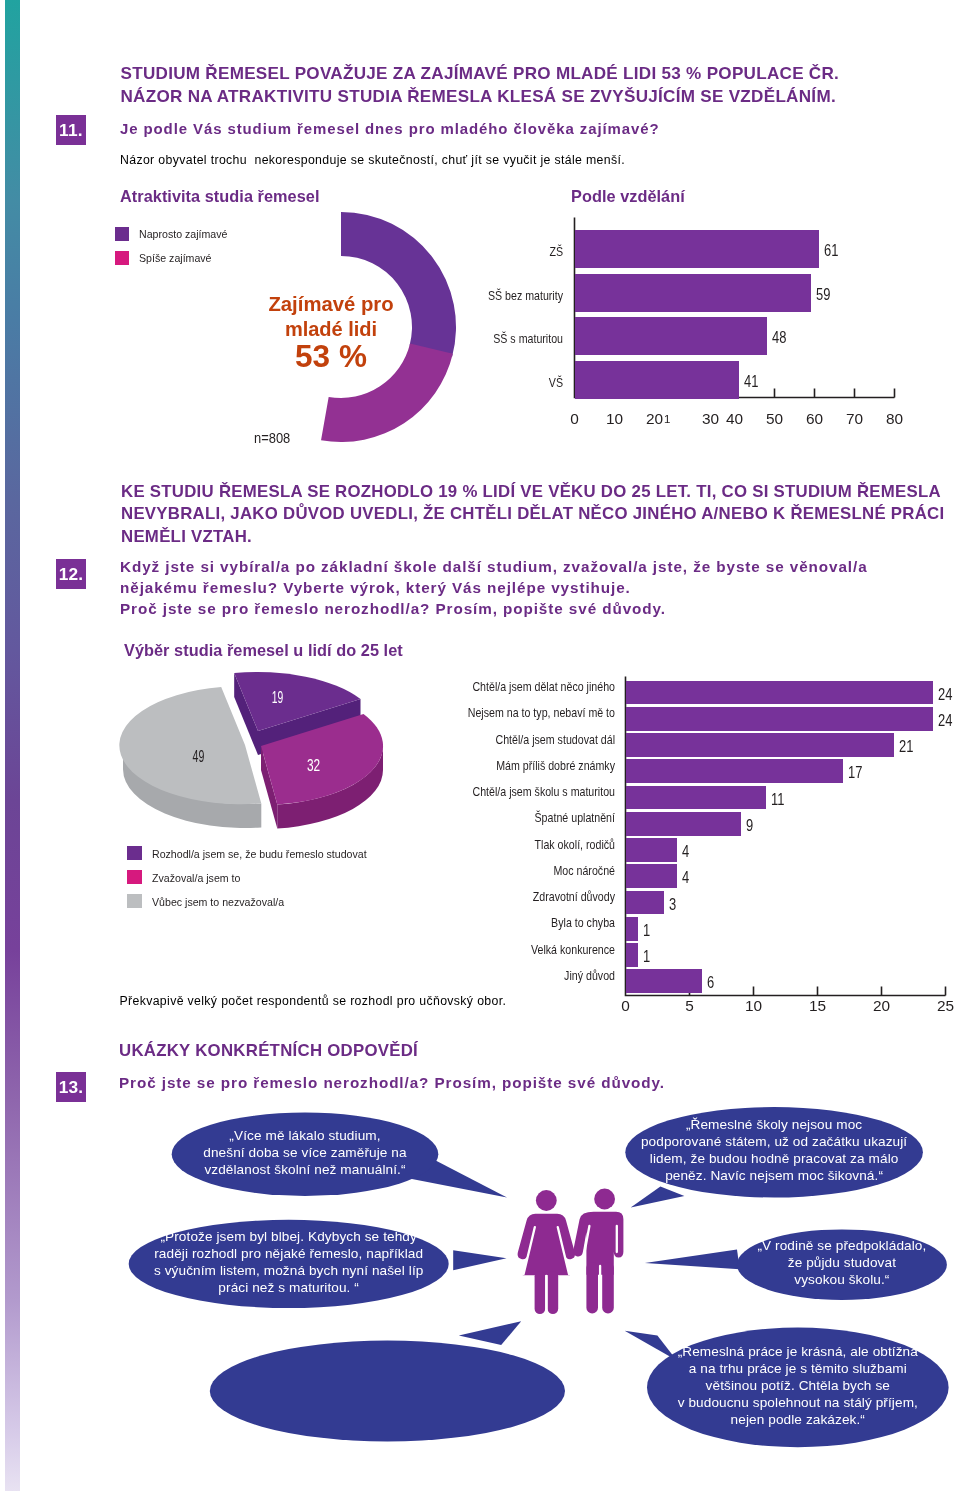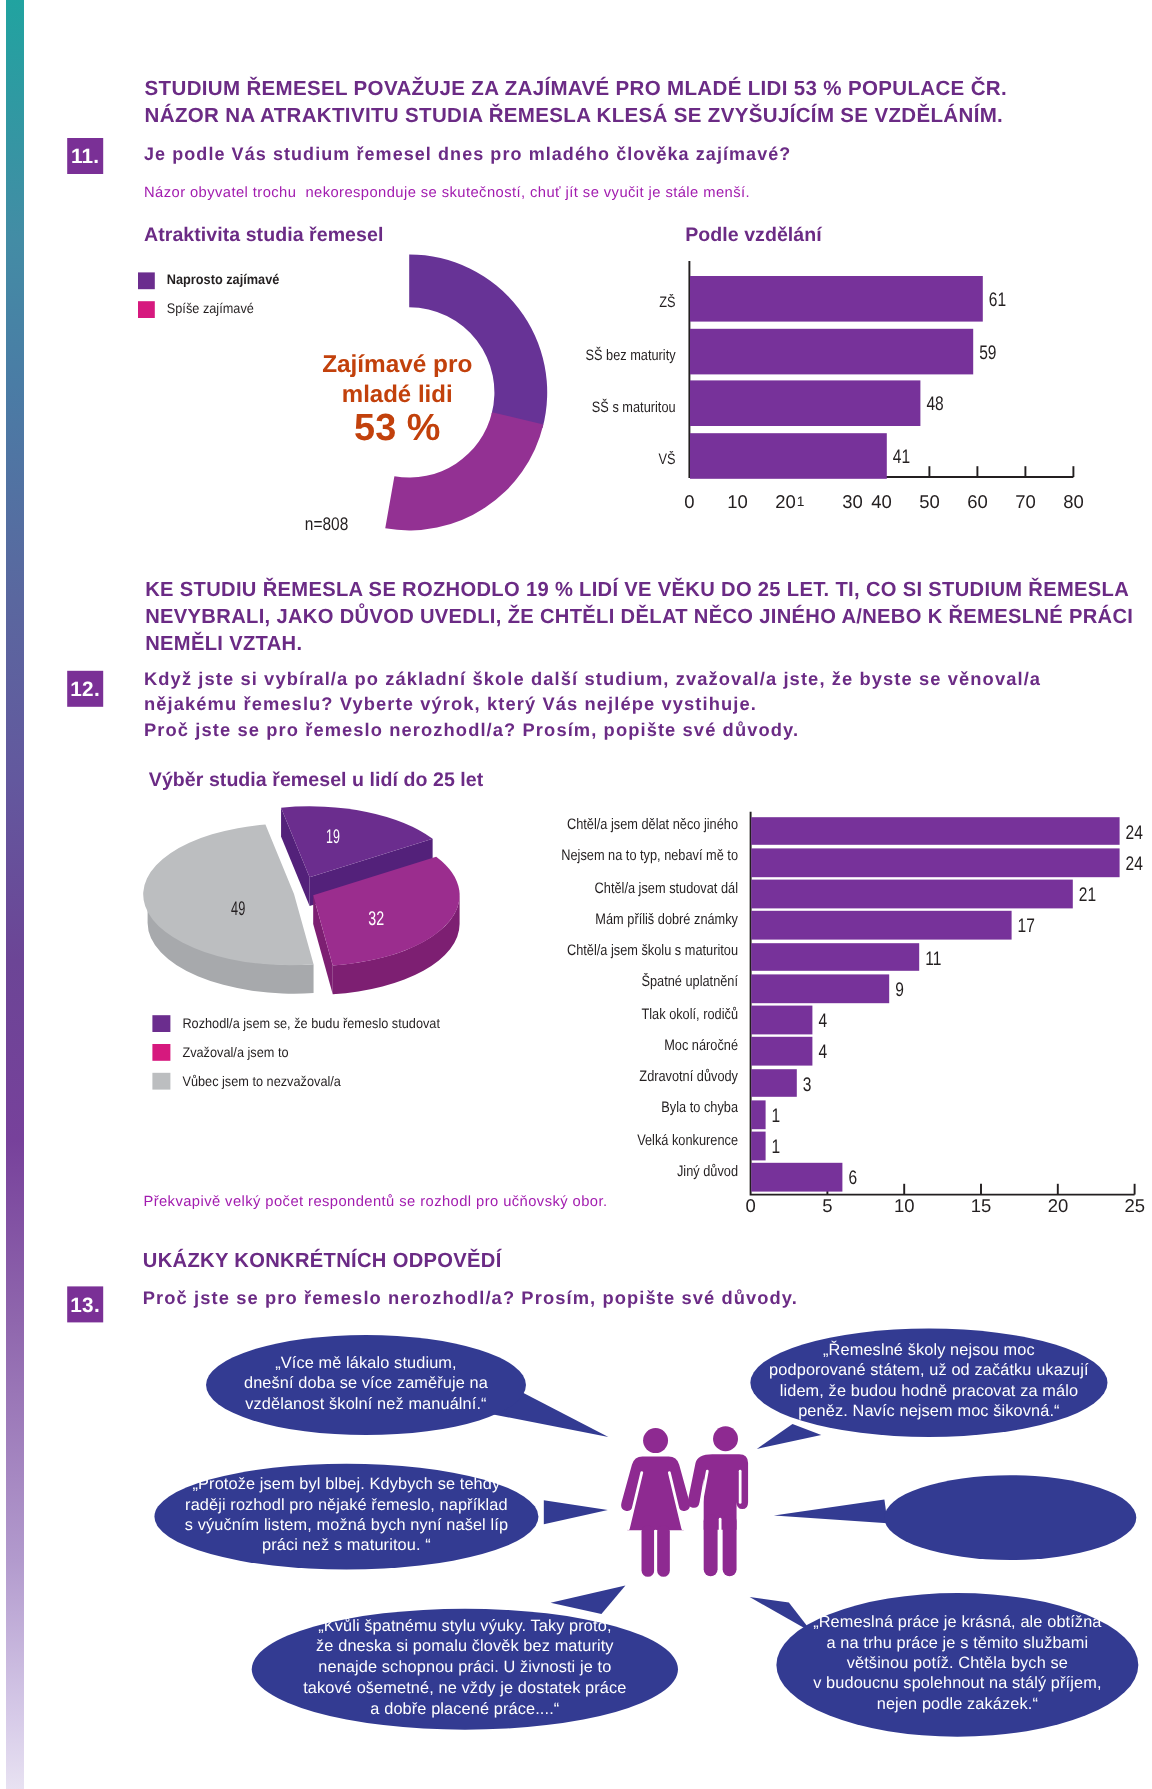--- a/index.html
+++ b/index.html
@@ -19,21 +19,21 @@
       #8f66ad 73.8%,
       #b29acd 87.2%,
       #d6cae8 95.9%,
       #e8e2f2 100.0%);}
   .qnum{position:absolute;background:#7a3096;color:#ffffff;font-weight:bold;
         display:flex;align-items:center;justify-content:center;letter-spacing:.3px;}
 
   .bigtitle{font-size:17.1px;line-height:22.7px;letter-spacing:0.28px;color:#6b2b85;font-weight:bold;
             transform:scaleX(0.982);transform-origin:left center;}
   .question{font-size:15.25px;line-height:21px;color:#6b2b85;font-weight:bold;letter-spacing:0.92px;}
-  .note{font-size:12.3px;color:#a21caf;line-height:17px;letter-spacing:0.35px;white-space:pre-wrap;}
+  .note{font-size:12.3px;color:#000000;line-height:17px;letter-spacing:0.35px;white-space:pre-wrap;}
   .charttitle{font-size:16.3px;color:#6b2b85;font-weight:bold;letter-spacing:0.05px;}
 
   .legend-row{position:absolute;display:flex;align-items:center;}
   .legend-sw{width:14.4px;height:14.7px;flex:none;}
   .legend-lb{font-size:11.6px;color:#231f20;margin-left:10px;white-space:nowrap;display:inline-block;transform:scaleX(0.915);transform-origin:left center;}
 
   .axis-lab{position:absolute;font-size:12.6px;color:#231f20;white-space:nowrap;}
   .cat-lab{position:absolute;font-size:12.6px;color:#231f20;white-space:nowrap;
            transform:scaleX(0.845);transform-origin:right center;text-align:right;}
   .tick-lab{position:absolute;font-size:15.4px;color:#231f20;white-space:nowrap;text-align:center;}
@@ -53,21 +53,21 @@
   <div class="qnum" style="left:55.6px;top:114.7px;width:30.7px;height:30.5px;font-size:17.3px;letter-spacing:0.2px;padding-top:2px;box-sizing:border-box;">11.</div>
 
   <div class="bigtitle" style="position:absolute;left:120.5px;top:63.3px;width:840px;transform:scaleX(1.0);">STUDIUM ŘEMESEL POVAŽUJE ZA ZAJÍMAVÉ PRO MLADÉ LIDI 53 % POPULACE ČR.</div>
   <div class="bigtitle" style="position:absolute;left:120.5px;top:86.0px;width:840px;transform:scaleX(1.0);">NÁZOR NA ATRAKTIVITU STUDIA ŘEMESLA KLESÁ SE ZVYŠUJÍCÍM SE VZDĚLÁNÍM.</div>
   <div class="question" style="position:absolute;left:120px;top:118px;width:860px;transform:scaleX(0.9817);transform-origin:left center;">Je podle Vás studium řemesel dnes pro mladého člověka zajímavé?</div>
   <div class="note" style="position:absolute;left:120px;top:152px;width:830px;">Názor obyvatel trochu  nekoresponduje se skutečností, chuť jít se vyučit je stále menší.</div>
 
   <div class="charttitle" style="position:absolute;left:120px;top:186.5px;">Atraktivita studia řemesel</div>
   <div class="charttitle" style="position:absolute;left:571px;top:186.5px;text-align:right;">Podle vzdělání</div>
 
-  <div class="legend-row" style="left:114.5px;top:226.5px;font-weight:bold;">
+  <div class="legend-row" style="left:114.5px;top:226.5px;">
     <span class="legend-sw" style="background:#6b2d8e"></span>
     <span class="legend-lb">Naprosto zajímavé</span>
   </div>
   <div class="legend-row" style="left:114.5px;top:250.5px;">
     <span class="legend-sw" style="background:#d6197e"></span>
     <span class="legend-lb">Spíše zajímavé</span>
   </div>
 
   <svg style="position:absolute;left:0px;top:0px;" width="960" height="500" viewBox="0 0 960 500">
     <g>
@@ -258,25 +258,23 @@
 podporované státem, už od začátku ukazují
 lidem, že budou hodně pracovat za málo
 peněz. Navíc nejsem moc šikovná.“</div>
   <div class="bubble-text" style="left:171.7px;top:1110.5px;width:266.6px;height:83.4px;">„Více mě lákalo studium,
 dnešní doba se více zaměřuje na
 vzdělanost školní než manuální.“</div>
   <div class="bubble-text" style="left:128.7px;top:1217.8px;width:320.0px;height:88.2px;">„Protože jsem byl blbej. Kdybych se tehdy
 raději rozhodl pro nějaké řemeslo, například
 s výučním listem, možná bych nyní našel líp
 práci než s maturitou. “</div>
-  <div class="bubble-text" style="left:209.8px;top:1338.6px;width:355.2px;height:100.8px;">„Kvůli špatnému stylu výuky. Taky proto,
-že dneska si pomalu člověk bez maturity
-nenajde schopnou práci. U živnosti je to
-takové ošemetné, ne vždy je dostatek práce
-a dobře placené práce....“</div>
+  <div class="bubble-text" style="left:736.9px;top:1227.4px;width:210.0px;height:70.6px;">„V rodině se předpokládalo,
+že půjdu studovat
+vysokou školu.“</div>
   <div class="bubble-text" style="left:647.0px;top:1325.6px;width:301.6px;height:119.6px;">„Řemeslná práce je krásná, ale obtížná
 a na trhu práce je s těmito službami
 většinou potíž. Chtěla bych se
 v budoucnu spolehnout na stálý příjem,
 nejen podle zakázek.“</div>
 
   <svg style="position:absolute;left:0;top:0;" width="960" height="1491" viewBox="0 0 960 1491">
     <g>
       <circle cx="546.3" cy="1200.5" r="10.4" fill="#8e2a91"></circle>
       <path d="M 535.4 1213.8 L 557.2 1213.8 Q 564.0 1213.8 566.0 1220.6 L 574.6 1251.8 Q 576.2 1257.6 571.3 1258.9 Q 566.4 1260.2 564.8 1254.4 L 558.6 1231.8 L 569.8 1275.3 L 522.8 1275.3 L 534.0 1231.8 L 527.8 1254.4 Q 526.2 1260.2 521.3 1258.9 Q 516.4 1257.6 518.0 1251.8 L 526.6 1220.6 Q 528.6 1213.8 535.4 1213.8 Z" fill="#8e2a91"></path>

